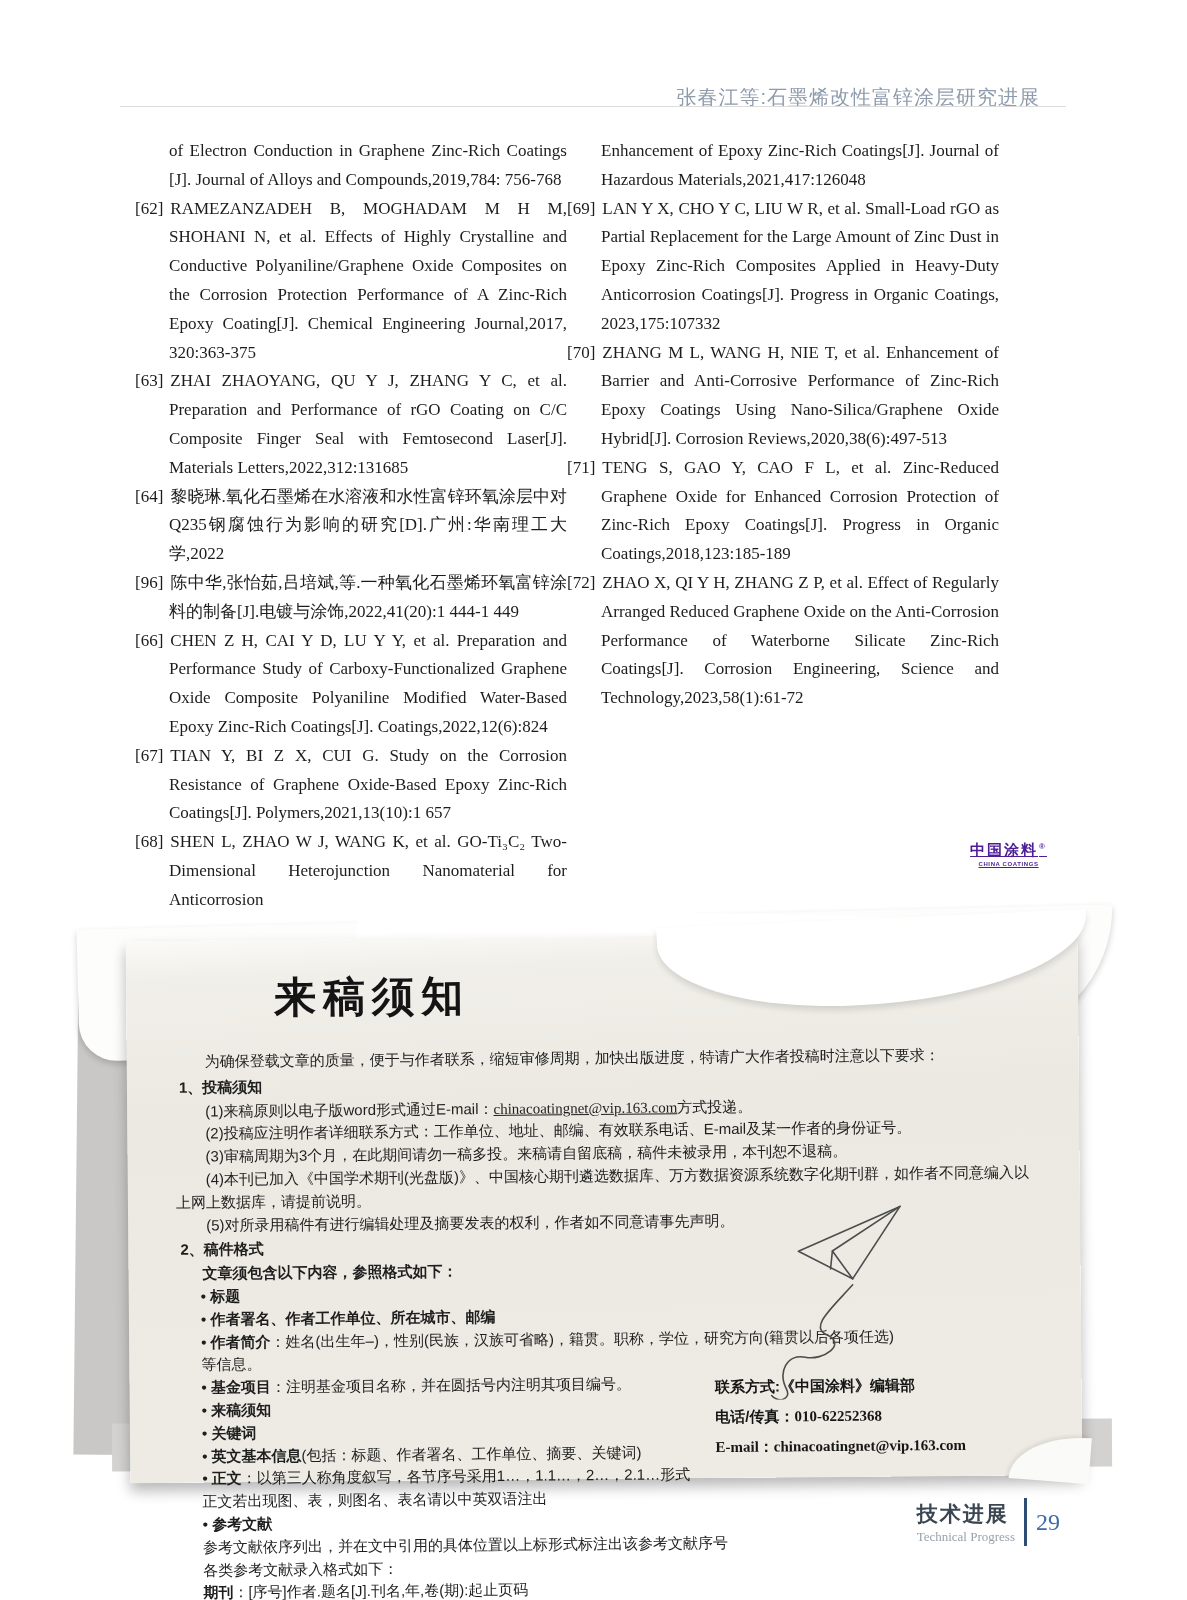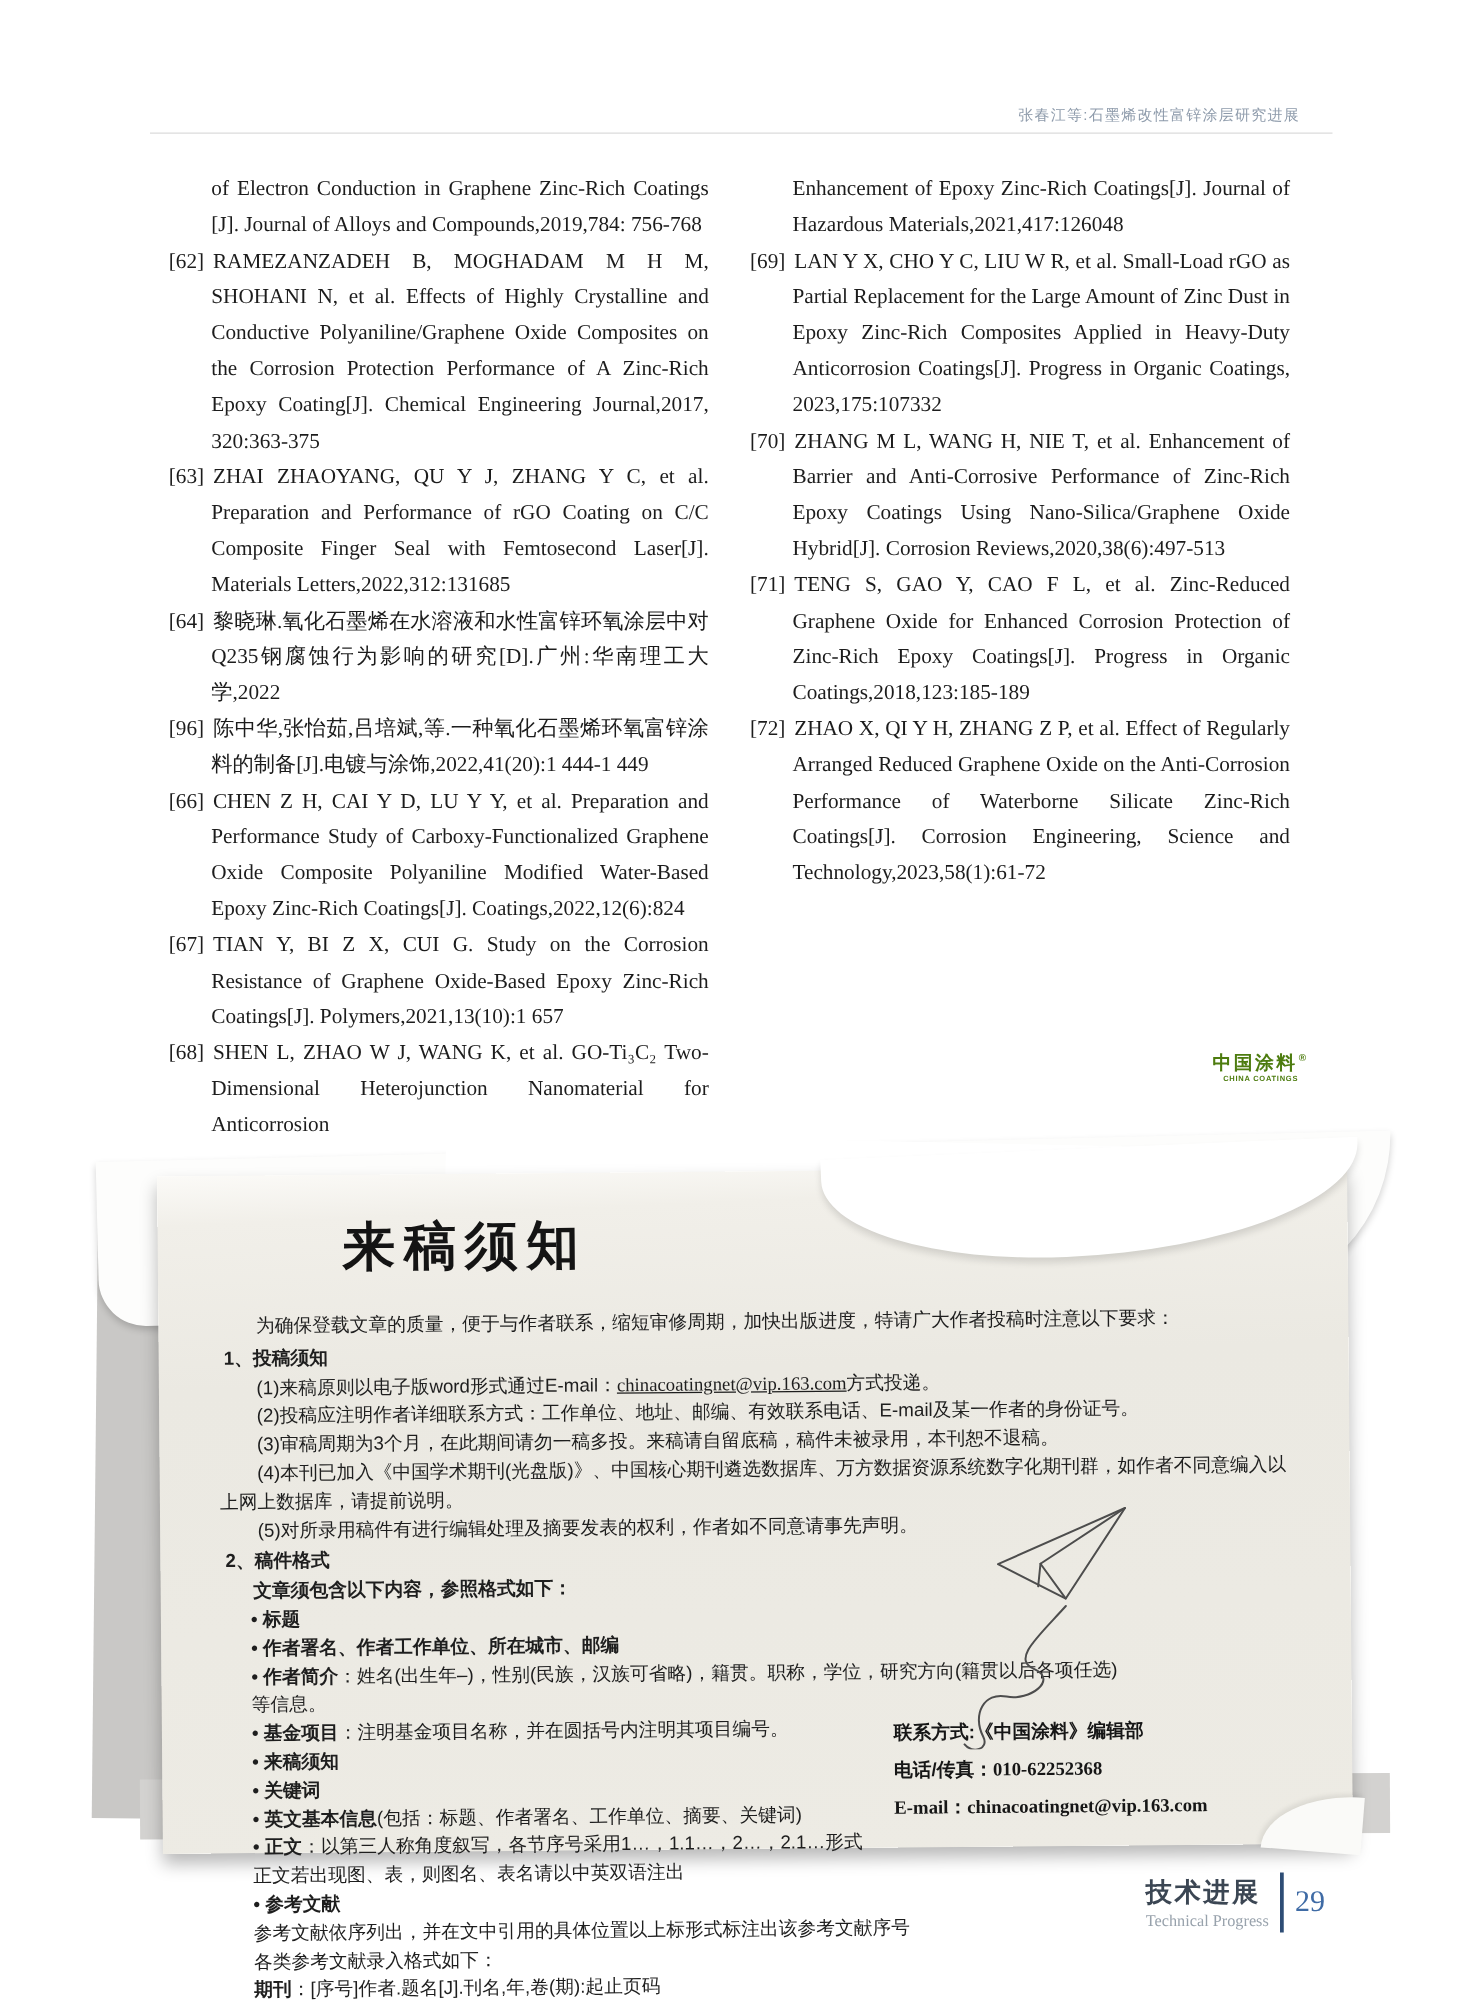--- a/index.html
+++ b/index.html
@@ -5,44 +5,44 @@
   html,body { margin:0; padding:0; background:#ffffff; }
   .page {
     position:relative; width:1187px; height:1600px; background:#ffffff;
     font-family:"Liberation Serif", serif; overflow:hidden;
   }
 
   
   .running-header {
     position:absolute; top:84px; right:147px;
     font-family:"Liberation Sans", sans-serif;
-    font-size:12px; letter-spacing:1px; color:#8e9bab;
+    font-size:20px; letter-spacing:1px; color:#8e9bab;
   }
   .header-rule {
     position:absolute; top:106px; left:120px; width:946px; height:1px;
     background:#dcdcdc;
   }
 
   
   .refs {
     position:absolute; top:137px; left:135px; width:897px;
-    display:flex; gap:33px;
+    display:flex; 
   }
   .col { width:432px; }
   .ref {
     margin:0; font-size:17px; line-height:28.8px; color:#1c1c1c;
     text-align:justify; padding-left:34px; text-indent:-34px;
   }
   .ref.cont { text-indent:0; }
   .ref .num { margin-right:7px; }
 
   
   .cc-logo {
     position:absolute; top:841px; right:140px; text-align:center;
-    color:#4d7c0f; font-family:"Liberation Sans", sans-serif;
+    color:#4c1d95; font-family:"Liberation Sans", sans-serif;text-decoration:underline;
   }
   .cc-logo .cn { font-size:15px; font-weight:bold; letter-spacing:2px; }
   .cc-logo .reg { font-size:8px; vertical-align:super; margin-left:1px; }
   .cc-logo .en { font-size:6px; letter-spacing:0.6px; margin-top:1px; font-weight:bold; }
 
   
   .notice-wrap { position:absolute; left:72px; top:913px; width:1044px; height:582px;text-decoration:underline; }
   .sheet-gray {
     position:absolute; left:4px; top:42px; width:110px; height:500px;
     background:#c9c8c6; transform:rotate(0.6deg);

